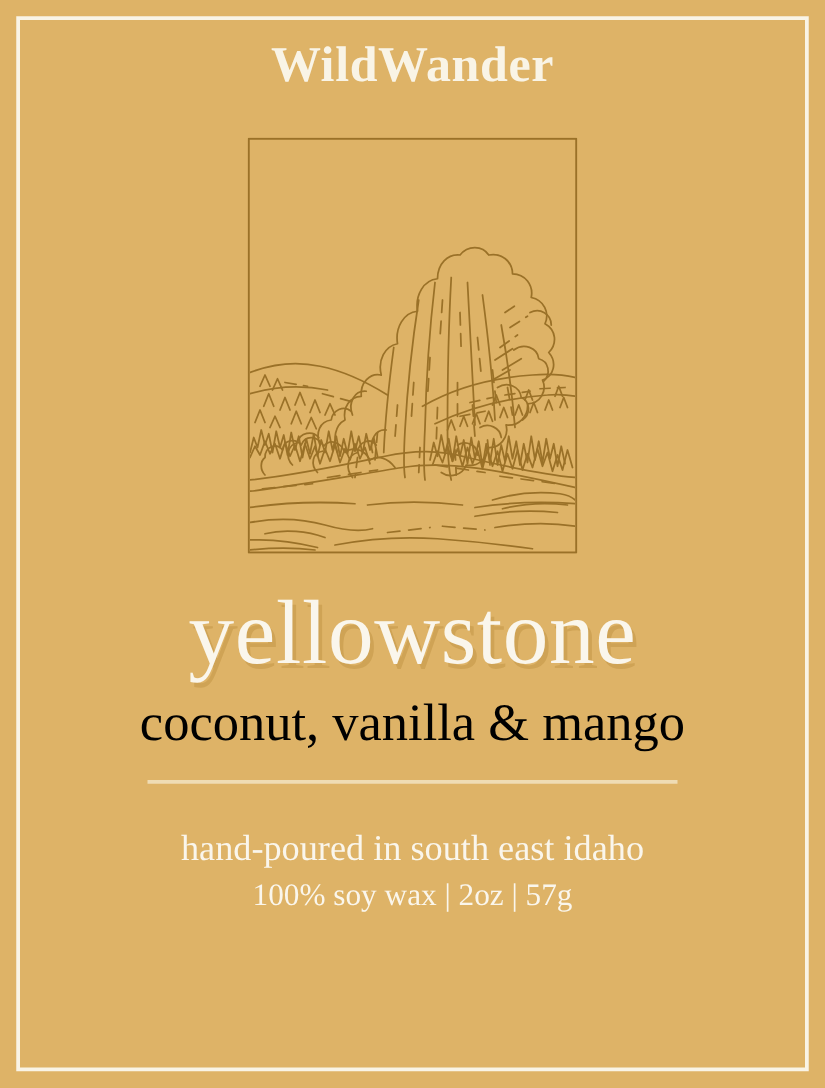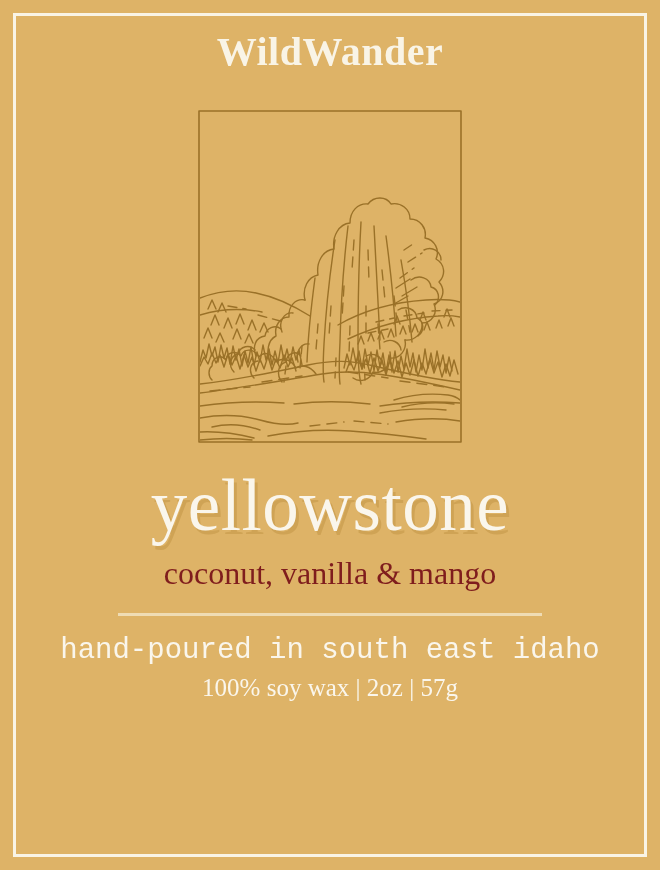--- a/index.html
+++ b/index.html
@@ -78,36 +78,36 @@
     letter-spacing: 0.5px;
     color: #faf6ec;
     text-shadow: 3px 4px 0 #cfa355;
     text-align: center;
   }
 
   .subtitle {
     margin-top: 14px;
     font-family: "Liberation Serif", serif;
     font-weight: normal;
-    font-size: 32px;
+    font-size: 42px;
     line-height: 1.1;
-    color: #7f1d1d;
+    color: #000000;
     text-align: left;
   }
 
   .divider {
     margin-top: 22px;
     width: 424px;
     height: 3px;
     background: #efdcb4;
   }
 
   .made-in {
-    margin-top: 18px;
-    font-family: Liberation Mono, monospace;
+    margin-top: 36px;
+    font-family: Liberation Serif, serif;
     font-size: 29px;
     line-height: 1.15;
     color: #faf6ec;
     text-align: right;
   }
 
   .specs {
     margin-top: 6px;
     font-family: "Liberation Serif", serif;
     font-size: 25px;

